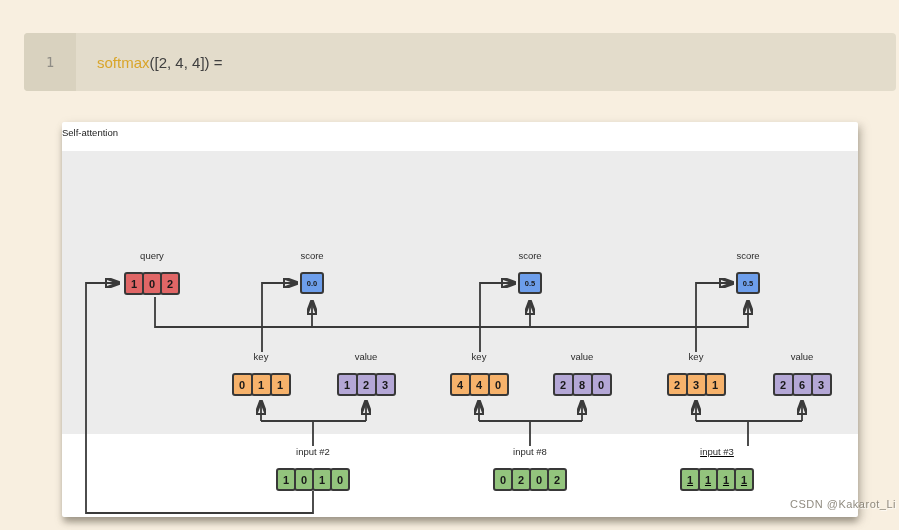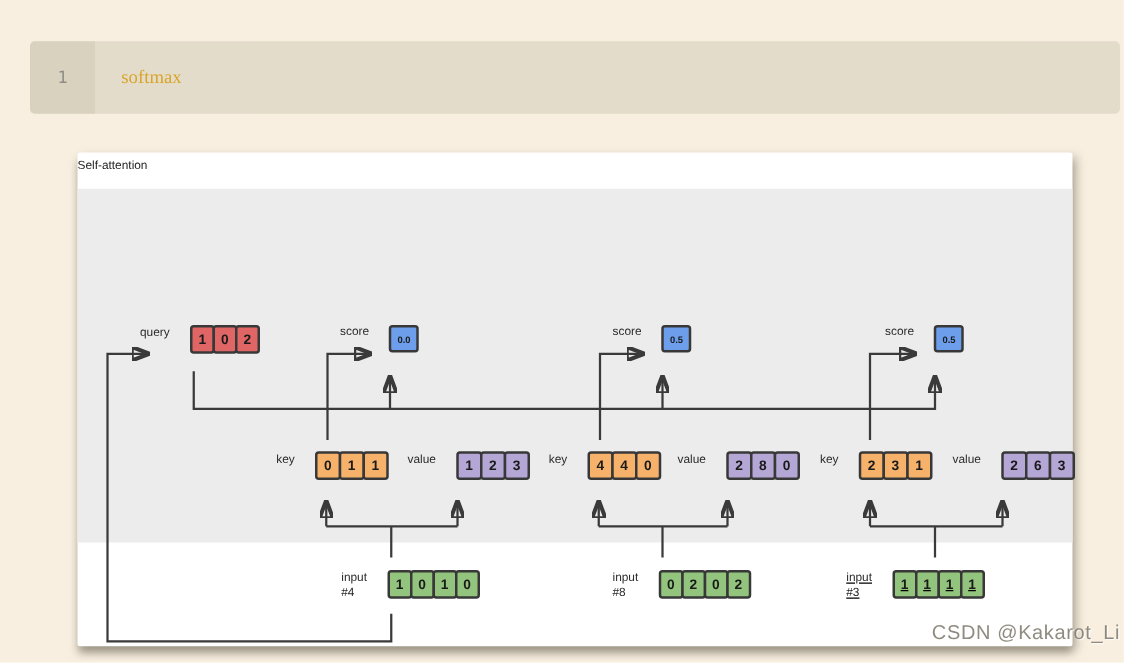--- a/index.html
+++ b/index.html
@@ -16,21 +16,21 @@
   .code-block{
     position:absolute; left:24px; top:33px; width:872px; height:58px;
     background:#e3dccb; border-radius:4px; display:flex; overflow:hidden;
   }
   .gutter{
     width:52px; background:#d9d2bf; display:flex; align-items:center; justify-content:center;
     font-family:"DejaVu Sans Mono", monospace; font-size:13.5px; color:#8f8d86;
   }
   .code-line{
     flex:1; display:flex; align-items:center; padding-left:21px;
-    font-family:Liberation Serif, serif; font-size:15px; white-space:pre;
+    font-family:Liberation Sans, sans-serif; font-size:15px; white-space:pre;
   }
   .tok-fn{ color:var(--tok-function); }
   .tok-plain{ color:var(--tok-plain); }
   .tok-result{ color:var(--tok-result); }
 
   
   .card{
     position:absolute; left:62px; top:122px; width:796px; height:395px;
     background:#ffffff; border-radius:2px;
     box-shadow:0 6px 7px -1px rgba(110,102,88,.55), 4px 3px 8px rgba(135,127,112,.35);
@@ -40,57 +40,57 @@
   }
   .canvas-gray{
     position:absolute; left:0; top:29px; width:796px; height:283px; background:#ececec;
   }
   .lines{ position:absolute; left:0; top:0; width:796px; height:395px; }
   .lines path{ stroke:var(--c-line); stroke-width:1.8; fill:none; }
   .lines .m-end{ marker-end:url(#arrow); }
 
   
   .vec{
-    position:absolute; width:80px; display:flex; flex-direction:row; align-items:center;gap:16px;
+    position:absolute; width:80px; display:flex; flex-direction:column; align-items:center;
   }
   .vec-label{ font-size:9.5px; color:#2b2b2b; line-height:12px; height:12px; }
   .cells{ display:flex; margin-top:10px; }
   .cell{
     width:21px; height:23px; border:2px solid #383838; border-radius:3px;
     display:flex; align-items:center; justify-content:center;
     font-size:11px; font-weight:bold; color:#1a1a1a;
   }
   .cell + .cell{ margin-left:-2px; }
   .cell-sm{ width:20px; }
   .cell-score{ width:24px; height:22px; font-size:7.5px; }
   .c-query{ background:var(--c-query); }
   .c-score{ background:var(--c-score); }
   .c-key{ background:var(--c-key); }
   .c-value{ background:var(--c-value); }
   .c-input{ background:var(--c-input); }
 
   
   .watermark{
     position:absolute; right:3px; top:498px;
-    font-size:16px; color:rgba(125,119,106,.85);
+    font-size:11px; color:rgba(125,119,106,.85);
     text-shadow:1px 1px 1px rgba(255,255,255,.95);
     letter-spacing:.5px;
     margin-left:36px;
   }
 </style>
 </head>
 <body>
 
 <div class="page">
 
   <div class="code-block">
     <div class="gutter">
       <span>1</span>
     </div>
-    <div class="code-line"><span class="tok-fn">softmax</span></div>
+    <div class="code-line"><span class="tok-fn">softmax</span><span class="tok-plain">([2, 4, 4]) = </span></div>
   </div>
 
   <div class="card">
     <div class="card-title">Self-attention</div>
     <div class="canvas-gray"></div>
 
     <svg class="lines" viewBox="0 0 796 395">
       <defs>
         <marker id="arrow" markerWidth="8" markerHeight="6" refX="7" refY="3" orient="auto">
           <path d="M0,0 L8,3 L0,6 z" fill="#3a3a3a" stroke="none"></path>
@@ -190,21 +190,21 @@
     <div class="vec" style="left:700px; top:229px;">
       <div class="vec-label">value</div>
       <div class="cells">
         <div class="cell c-value">2</div>
         <div class="cell c-value">6</div>
         <div class="cell c-value">3</div>
       </div>
     </div>
 
     <div class="vec" style="left:211px; top:324px;">
-      <div class="vec-label">input #4</div>
+      <div class="vec-label">input #2</div>
       <div class="cells">
         <div class="cell cell-sm c-input">1</div>
         <div class="cell cell-sm c-input">0</div>
         <div class="cell cell-sm c-input">1</div>
         <div class="cell cell-sm c-input">0</div>
       </div>
     </div>
     <div class="vec" style="left:428px; top:324px;">
       <div class="vec-label">input #8</div>
       <div class="cells">

